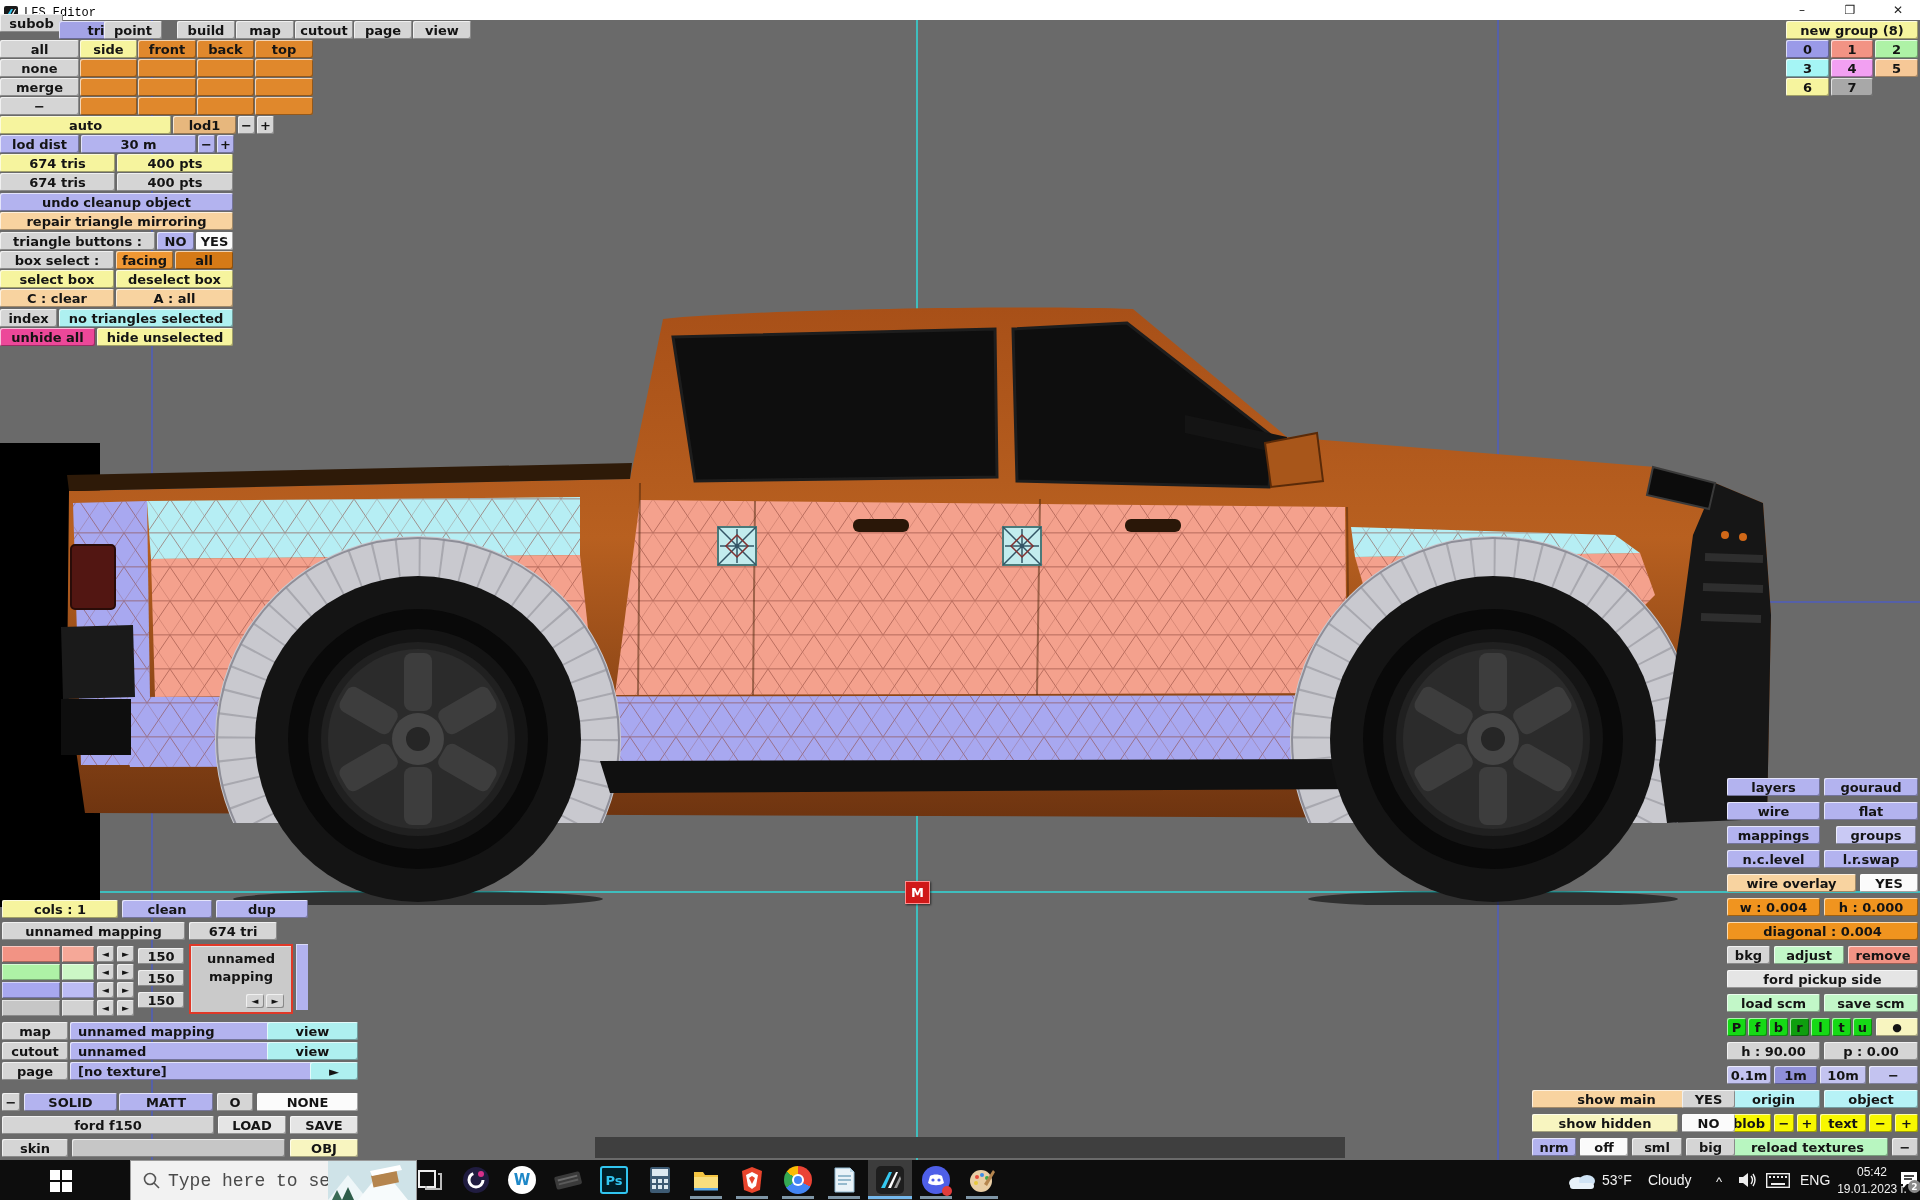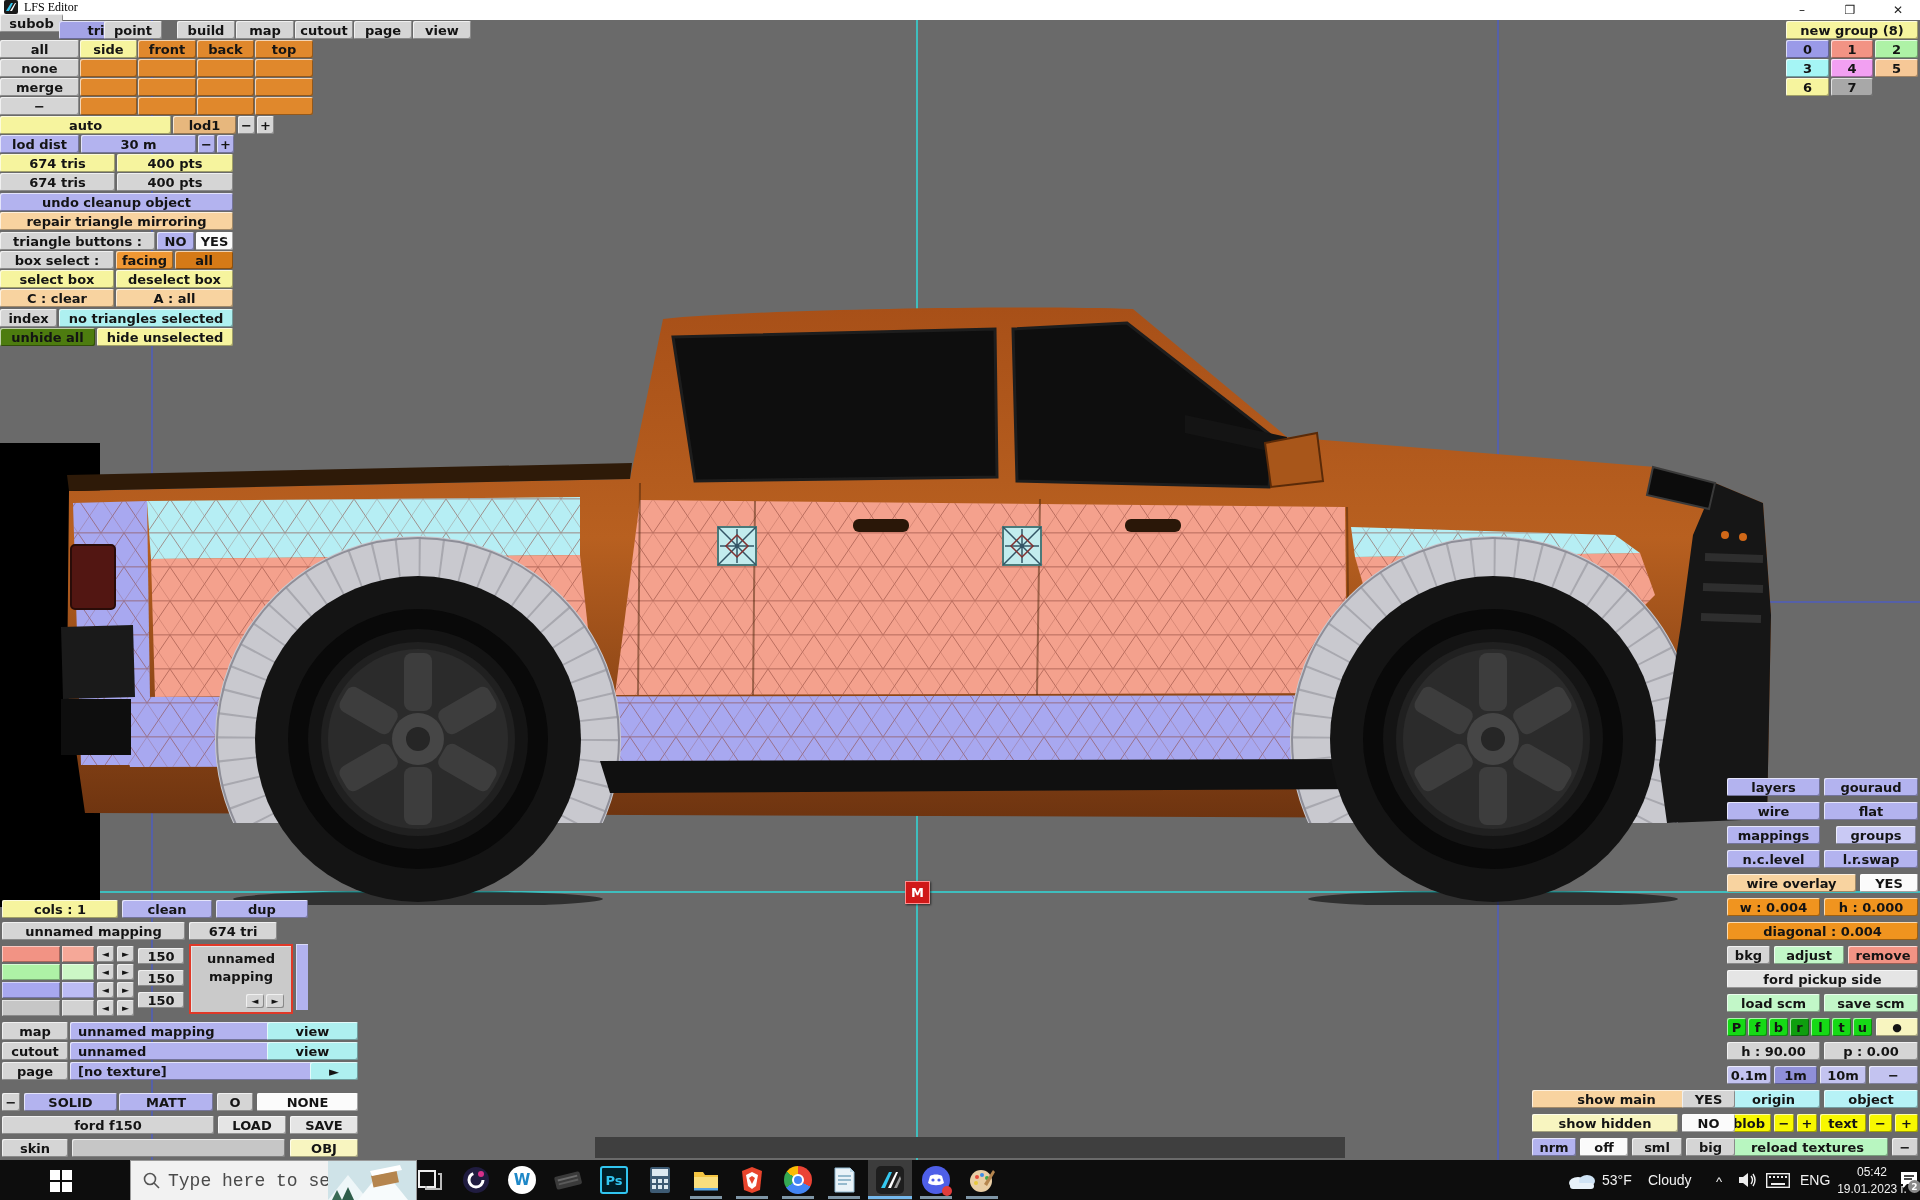--- a/index.html
+++ b/index.html
@@ -11,28 +11,28 @@
        box-shadow:inset 1px 1px 0 rgba(255,255,255,.65), inset -1px -1px 0 rgba(0,0,0,.35);}
   .sm{font-size:11px}
   
   .gray{background:#d5d5d5}.gray2{background:#c6c6c6}.white{background:#fbfbfb}
   .purple{background:#b3b3ef}.purpleSel{background:#a3a3e6}.lpurple{background:#c9c9f4}
   .steppur{background:#c3c3f0}.steppurSel{background:#8f8fd9}
   .yellow{background:#f6f49e}.byellow{background:#f8f800}.pyellow{background:#f8f5c0}
   .orange{background:#e0882c}.orange2{background:#ef9733}.orange3{background:#d57a17}
   .tan{background:#e7b77d}.peach{background:#f8d3a0}.worange{background:#f0941f}
   .cyan{background:#aef0f0}.cyan2{background:#b6f2f6}
-  .green{background:#4d7c0f}.bgreen{background:#e5e5e5}.mint{background:#c2f7c8}.mint2{background:#b8f6c0}
+  .green{background:#ec4899}.bgreen{background:#e5e5e5}.mint{background:#c2f7c8}.mint2{background:#b8f6c0}
   .salmon{background:#f29384}
   .axgreen{background:#16d916}.axgreenSel{background:#0e9e0e}
   .g0{background:#9a9ae8}.g1{background:#f29384}.g2{background:#aef2a6}.g3{background:#a5f5f5}
   .g4{background:#f2a0f2}.g5{background:#f6c897}.g6{background:#f6f49e}.g7{background:#a8a8a8}
 
   .titlebar{position:absolute;left:0;top:0;width:1920px;height:20px;background:#ffffff;
-            display:flex;align-items:flex-start;color:#000;font-size:12px;font-family:Liberation Serif, serif}
+            display:flex;align-items:flex-end;color:#000;font-size:12px;font-family:Liberation Mono, monospace}
   .winctl{position:absolute;top:0;width:40px;height:20px;display:flex;align-items:center;justify-content:center;
           color:#222;font-size:12px;font-weight:400}
 
   .vline{position:absolute;top:20px;height:1140px;width:2px}
   .hline{position:absolute;left:0;width:1920px;height:2px}
 
   .swatch{position:absolute;height:16px;box-shadow:inset 1px 1px 0 rgba(255,255,255,.5), inset -1px -1px 0 rgba(0,0,0,.3)}
   .arrbtn{font-size:9px}
 
   .taskbar{position:absolute;left:0;top:1160px;width:1920px;height:40px;background:#0d0d0d}

